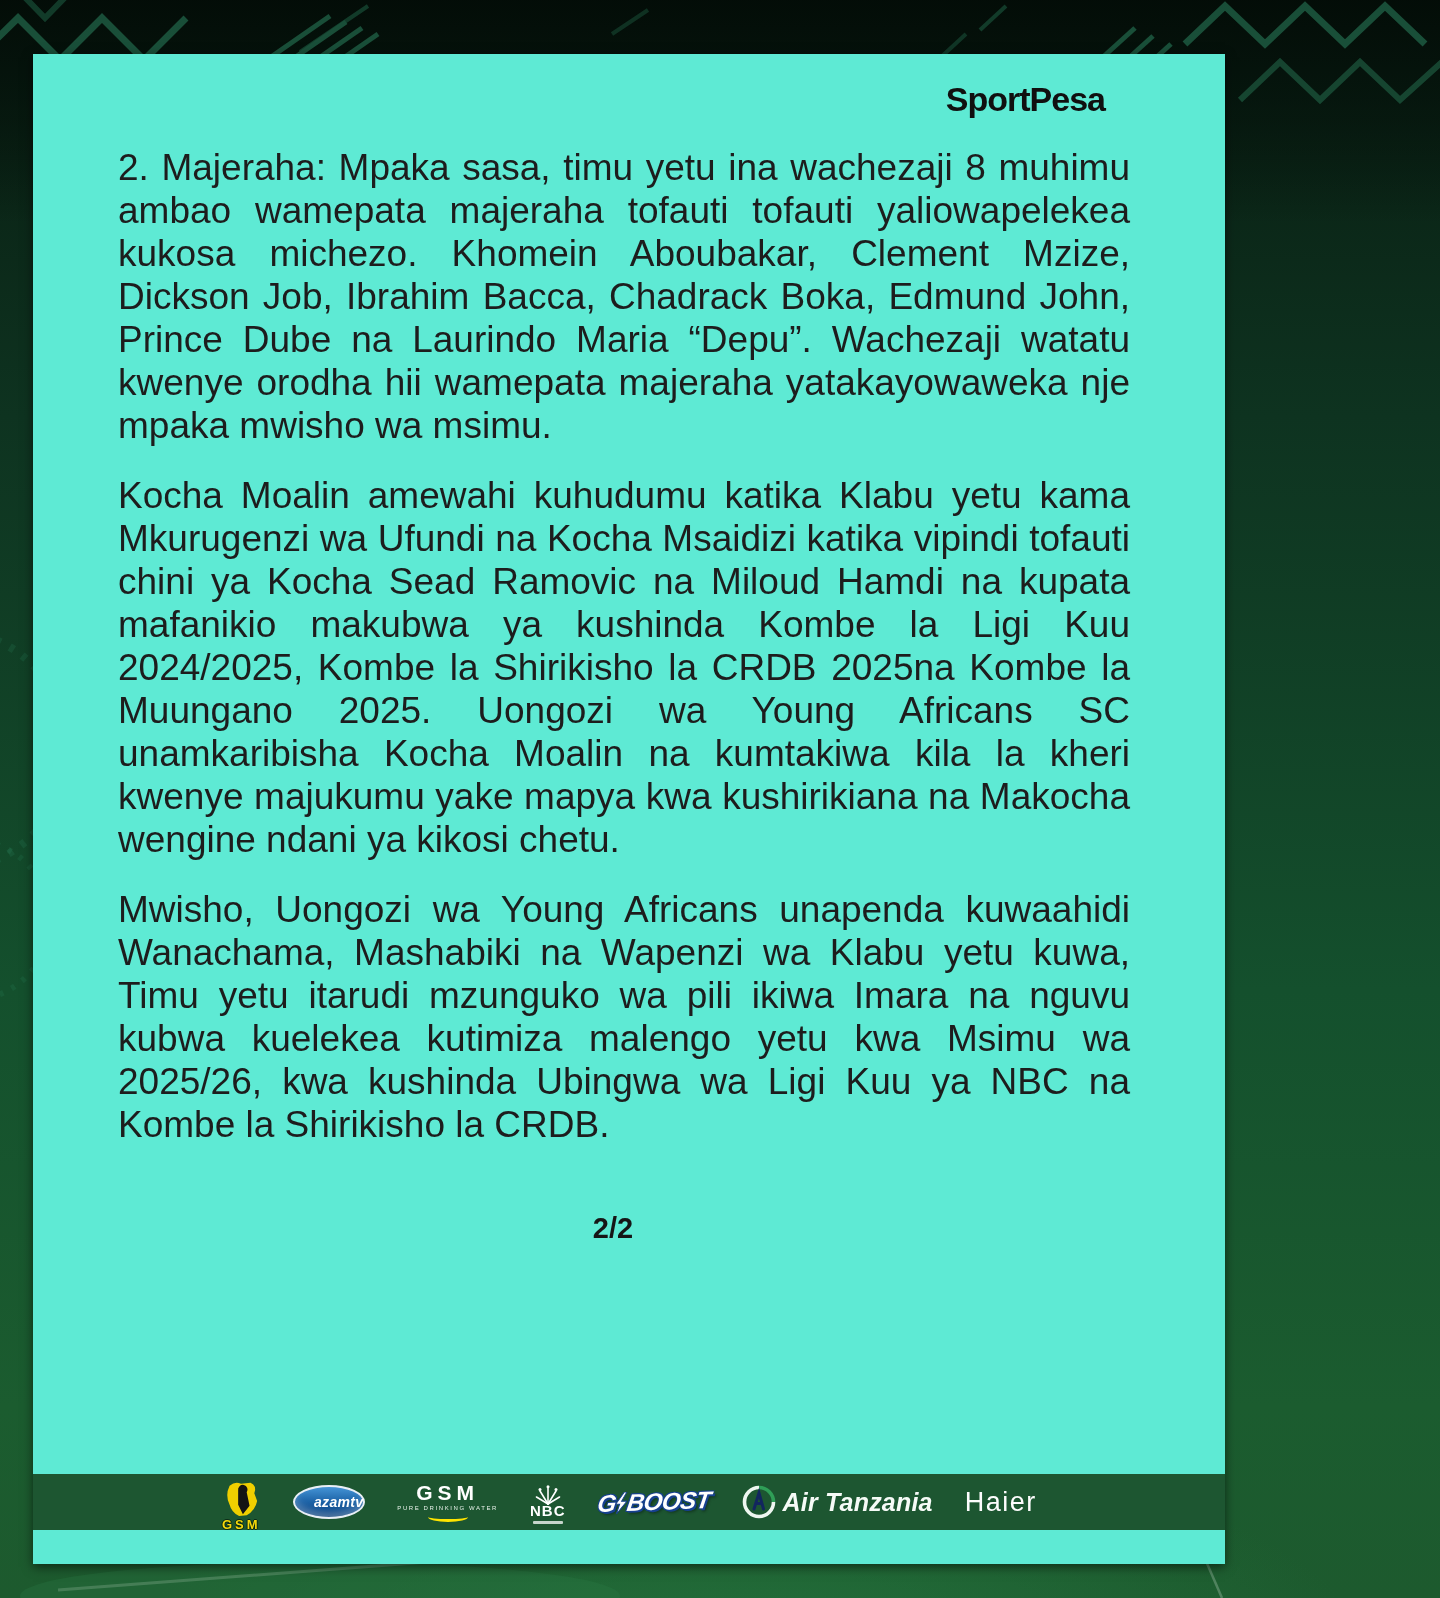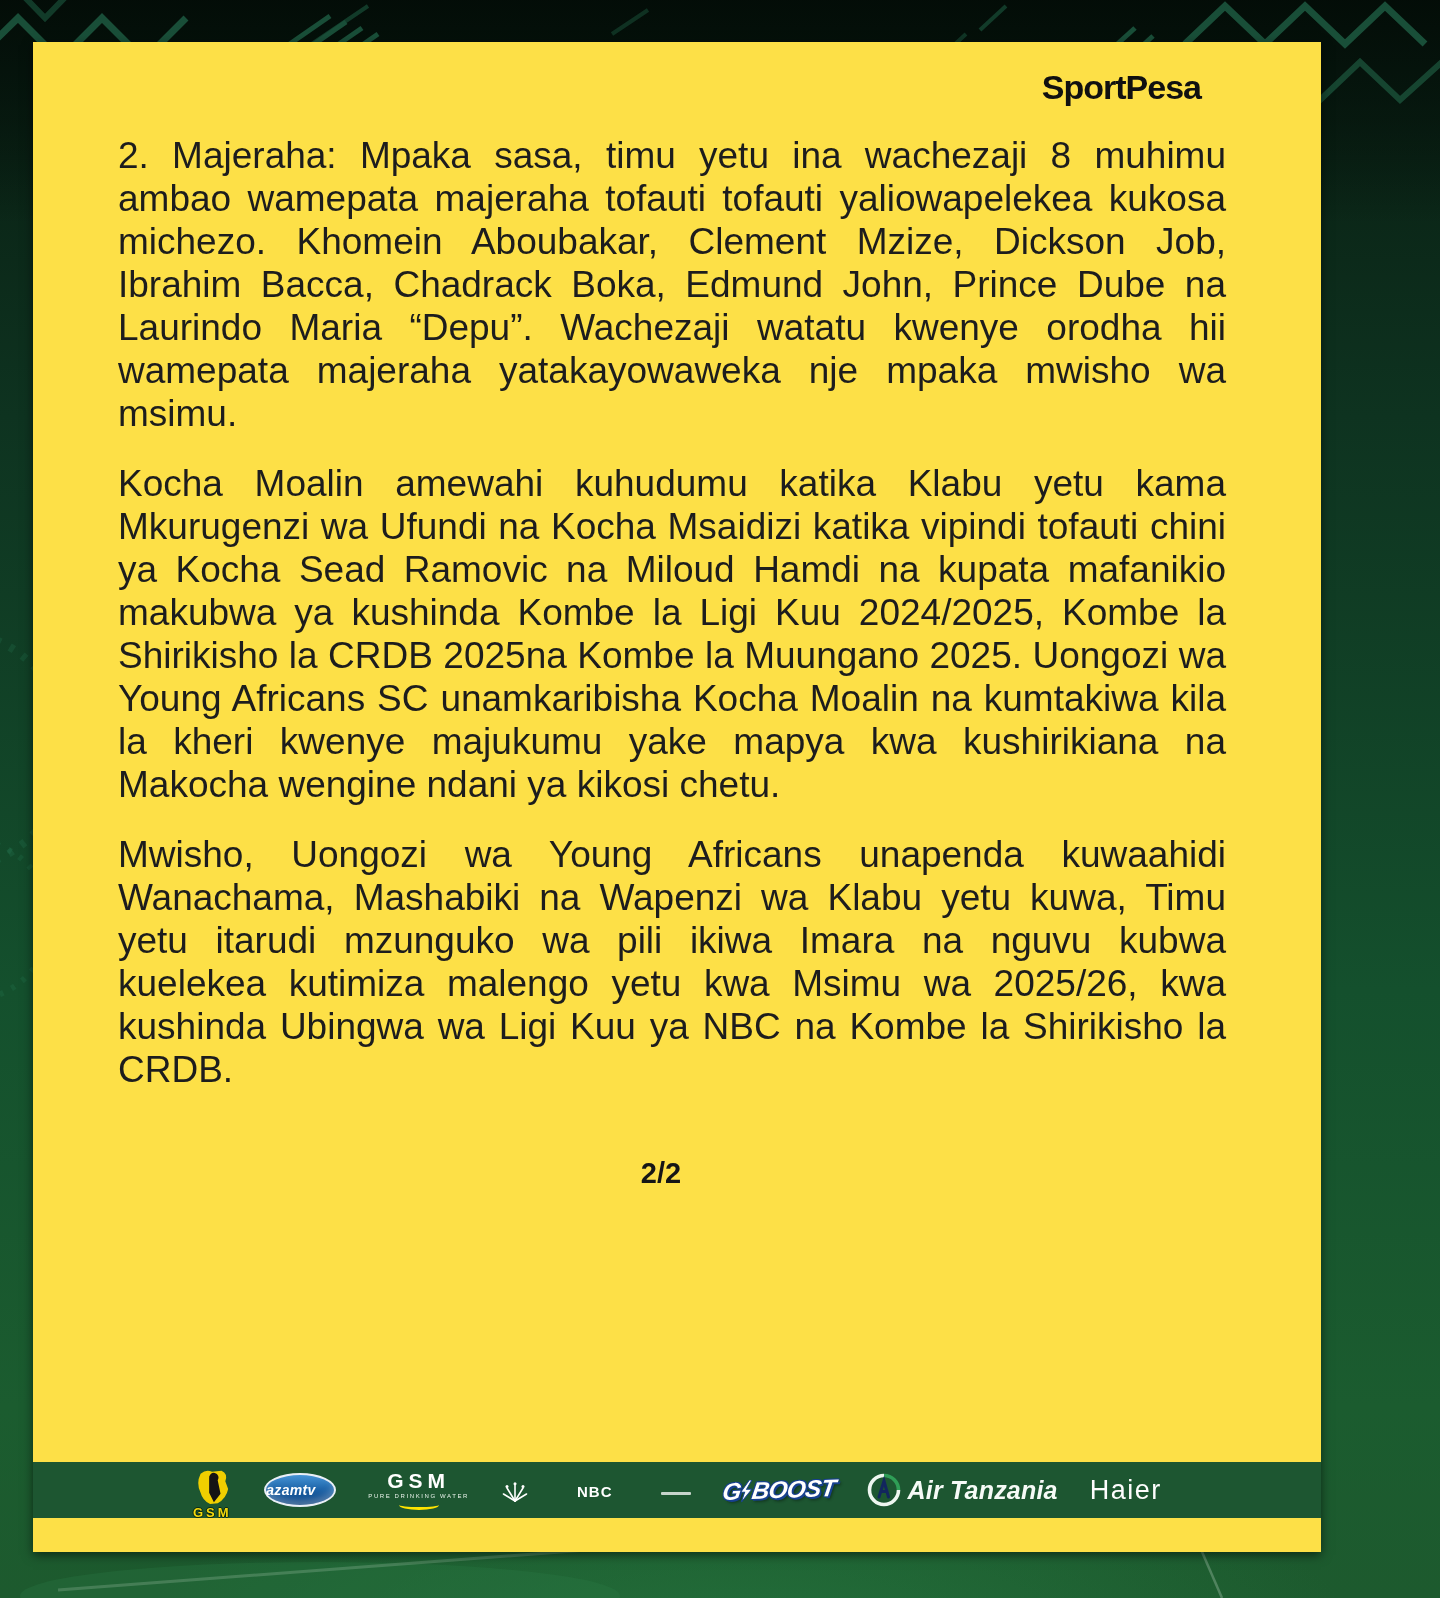--- a/index.html
+++ b/index.html
@@ -10,22 +10,22 @@
       linear-gradient(180deg, rgba(3,12,7,.95) 0%, rgba(4,16,10,.75) 5%, rgba(8,28,17,0) 14%),
       radial-gradient(1000px 360px at 52% 104%, rgba(40,130,70,.55) 0%, rgba(40,130,70,0) 62%),
       linear-gradient(180deg,#081b10 0%,#0e3320 26%,#14502d 62%,#1b5c2f 88%,#1d5a2e 100%);
   }
   .bg-svg{position:absolute;left:0;z-index:1;pointer-events:none;}
   .bg-top{top:0;}
   .bg-bottom{bottom:0;}
   .bg-left{top:560px;}
 
   .card{
-    position:absolute;left:33px;top:42px;width:1288px;height:1510px;
-    background:#fde047;z-index:2;
+    position:absolute;left:33px;top:54px;width:1192px;height:1510px;
+    background:#5eead4;z-index:2;
     box-shadow:0 3px 10px rgba(0,0,0,.55);
   }
   .brand-block{ text-align:right; padding:28px 120px 0 0; }
   .brand{
     font-size:34px;font-weight:800;letter-spacing:-1px;color:#101010;line-height:1;
   }
   .brand-tag{
     font-size:16px;color:#2e2e2e;letter-spacing:.8px;margin-top:5px;
   }
 
@@ -55,36 +55,36 @@
 
   
   .sp-gsm-africa{flex-direction:column;gap:0;margin-top:6px;}
   .gsm-text{
     color:#f5d90a;font-weight:800;font-size:13px;letter-spacing:3px;line-height:1;
     text-shadow:0 1px 0 #0c2a16, 0 -1px 0 #0c2a16, 1px 0 0 #0c2a16, -1px 0 0 #0c2a16;
   }
 
   
   .azam-oval{
-    display:flex;align-items:center;justify-content:flex-start;
+    display:flex;align-items:center;justify-content:flex-end;
     width:68px;height:30px;border-radius:50%;
     background:linear-gradient(180deg,#4494d6 0%,#0c4e93 70%,#0a3f7a 100%);
     border:2px solid #e9eff6;
     box-shadow:inset 0 -5px 7px rgba(255,255,255,.28);
   }
   .azam-text{color:#ffffff;font-style:italic;font-weight:700;font-size:14px;letter-spacing:.3px;}
 
   
   .sp-gsmw{flex-direction:column;line-height:1;}
   .gsmw-main{color:#ffffff;font-weight:800;font-size:21px;letter-spacing:5px;}
   .gsmw-sub{color:#e8f2ea;font-size:6px;letter-spacing:1.6px;margin-top:2px;}
   .gsmw-swoosh{width:40px;height:7px;border-bottom:3px solid #ffe400;border-radius:50%;margin-top:1px;}
 
   
-  .sp-nbc{flex-direction:row;line-height:1;margin-top:4px;gap:48px;}
+  .sp-nbc{flex-direction:column;line-height:1;margin-top:4px;}
   .nbc-text{color:#ffffff;font-weight:800;font-size:15px;letter-spacing:1px;margin-top:-2px;}
   .nbc-sub{width:30px;height:3px;background:rgba(255,255,255,.75);margin-top:3px;border-radius:1px;}
 
   
   .sp-gboost{
     transform:skewX(-10deg) rotate(-2deg);
     align-items:center;gap:1px;
   }
   .gb-g,.gb-boost{
     color:#ffffff;font-weight:800;font-style:italic;font-size:24px;line-height:1;

